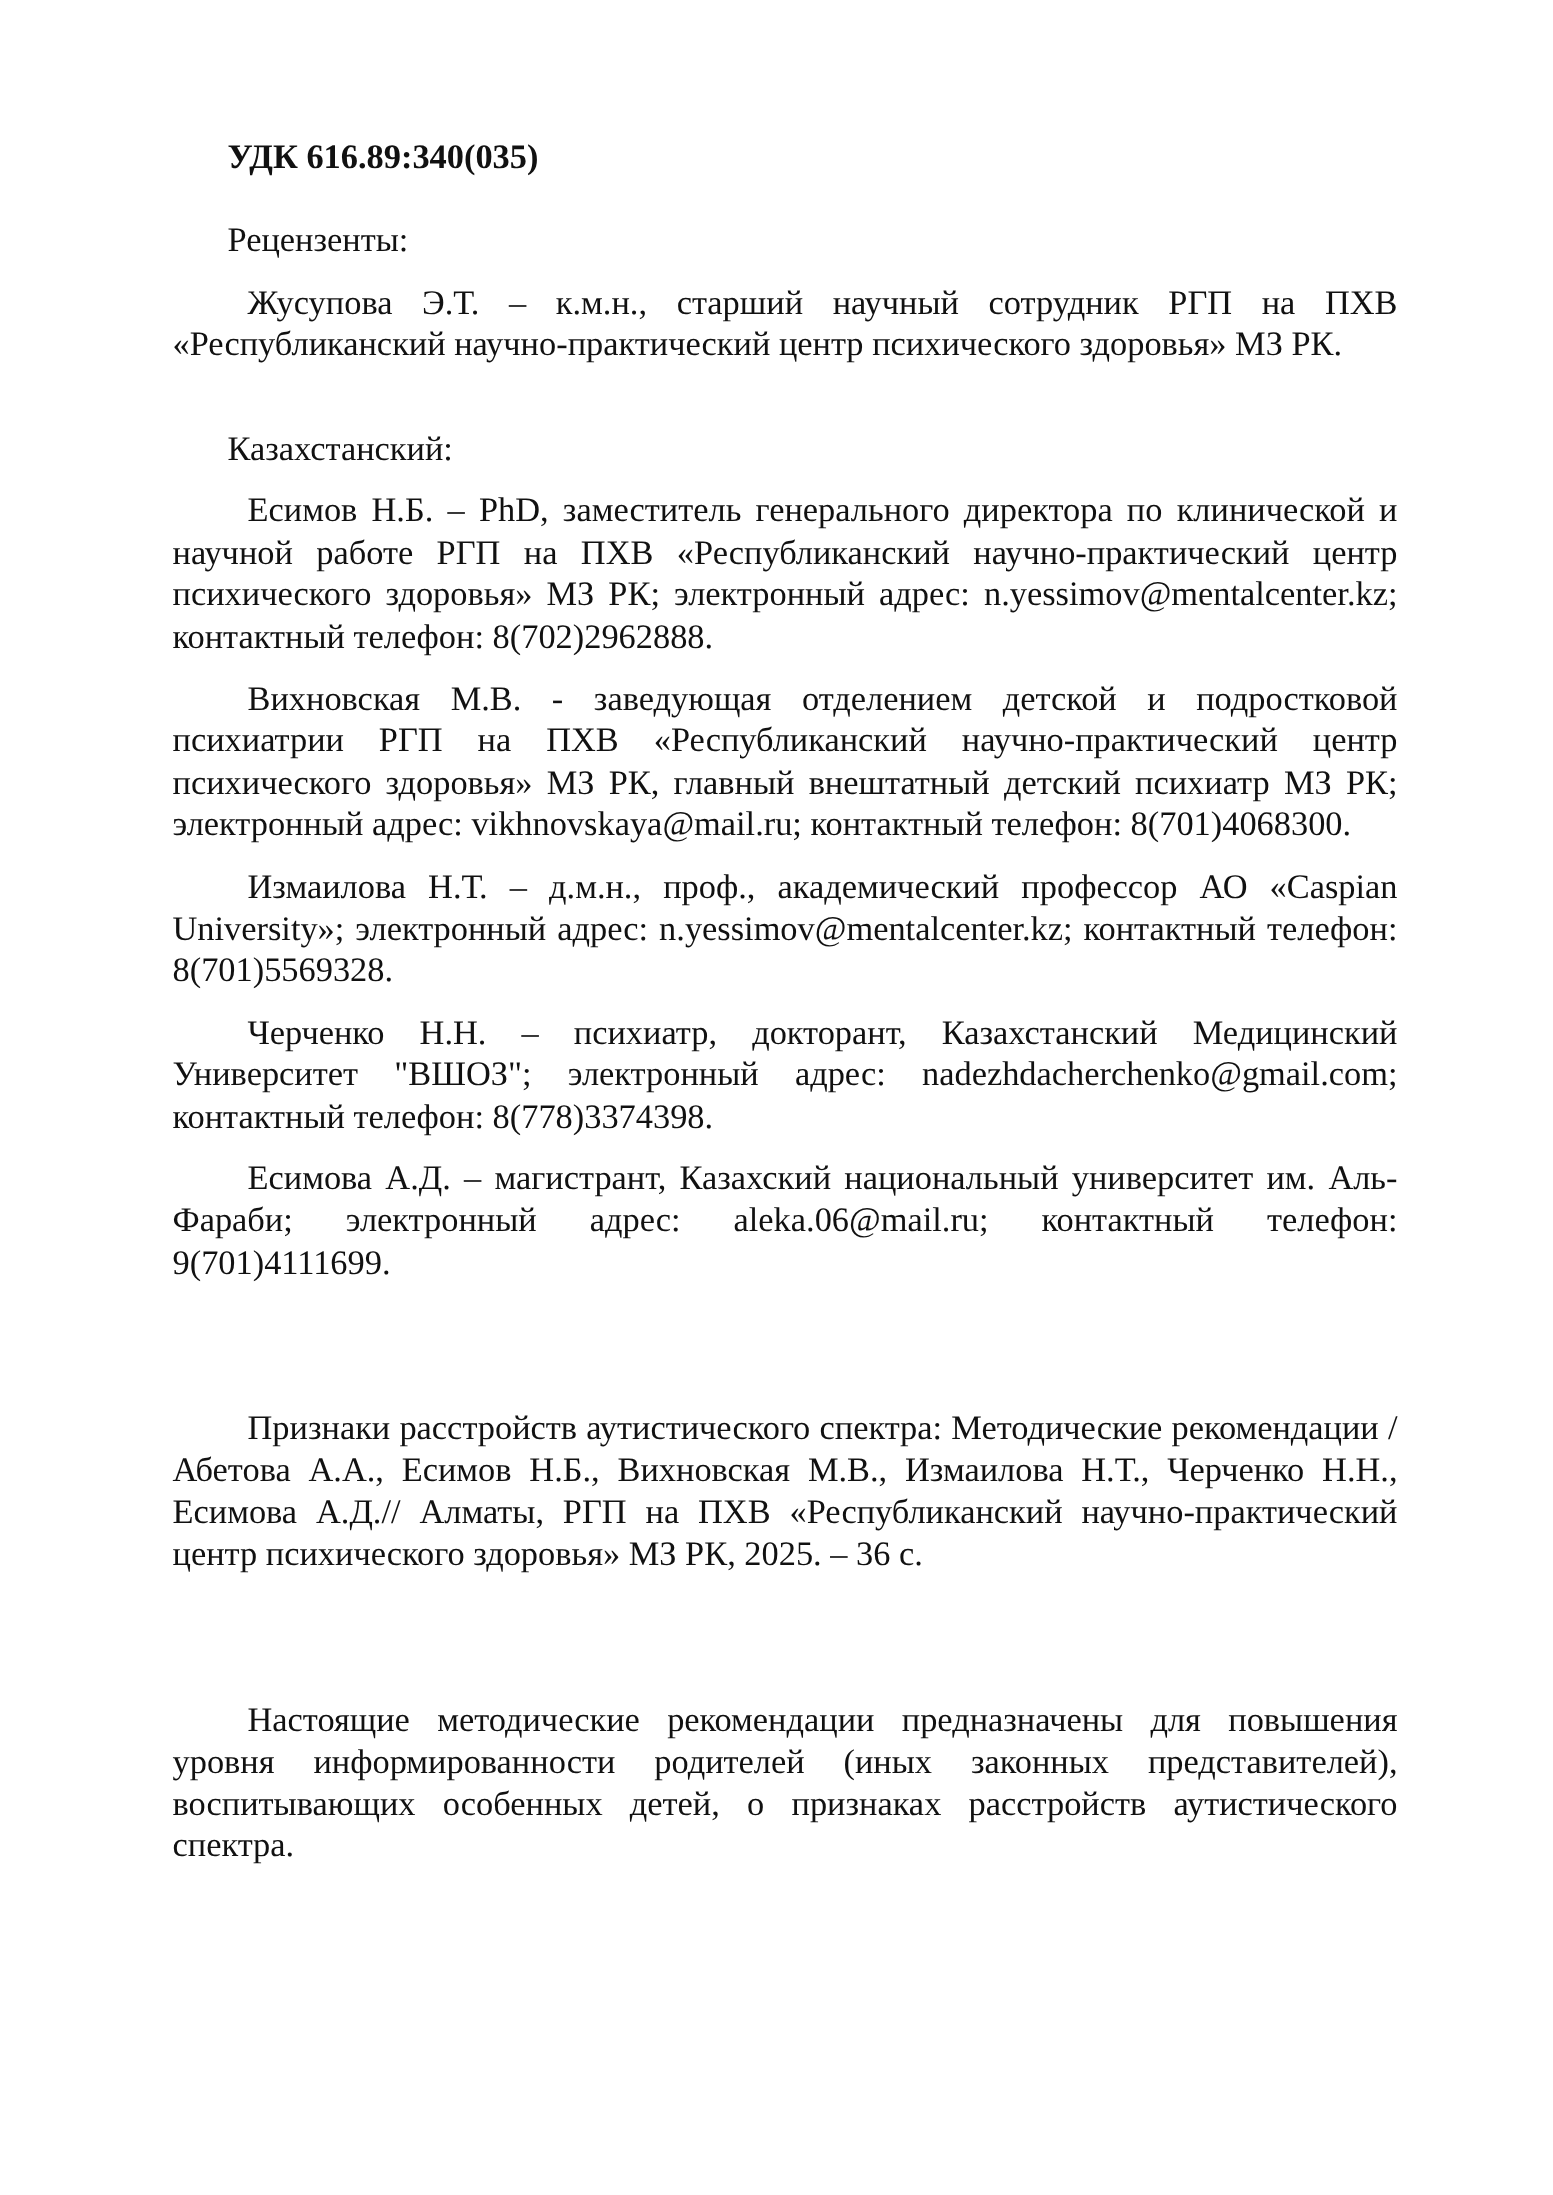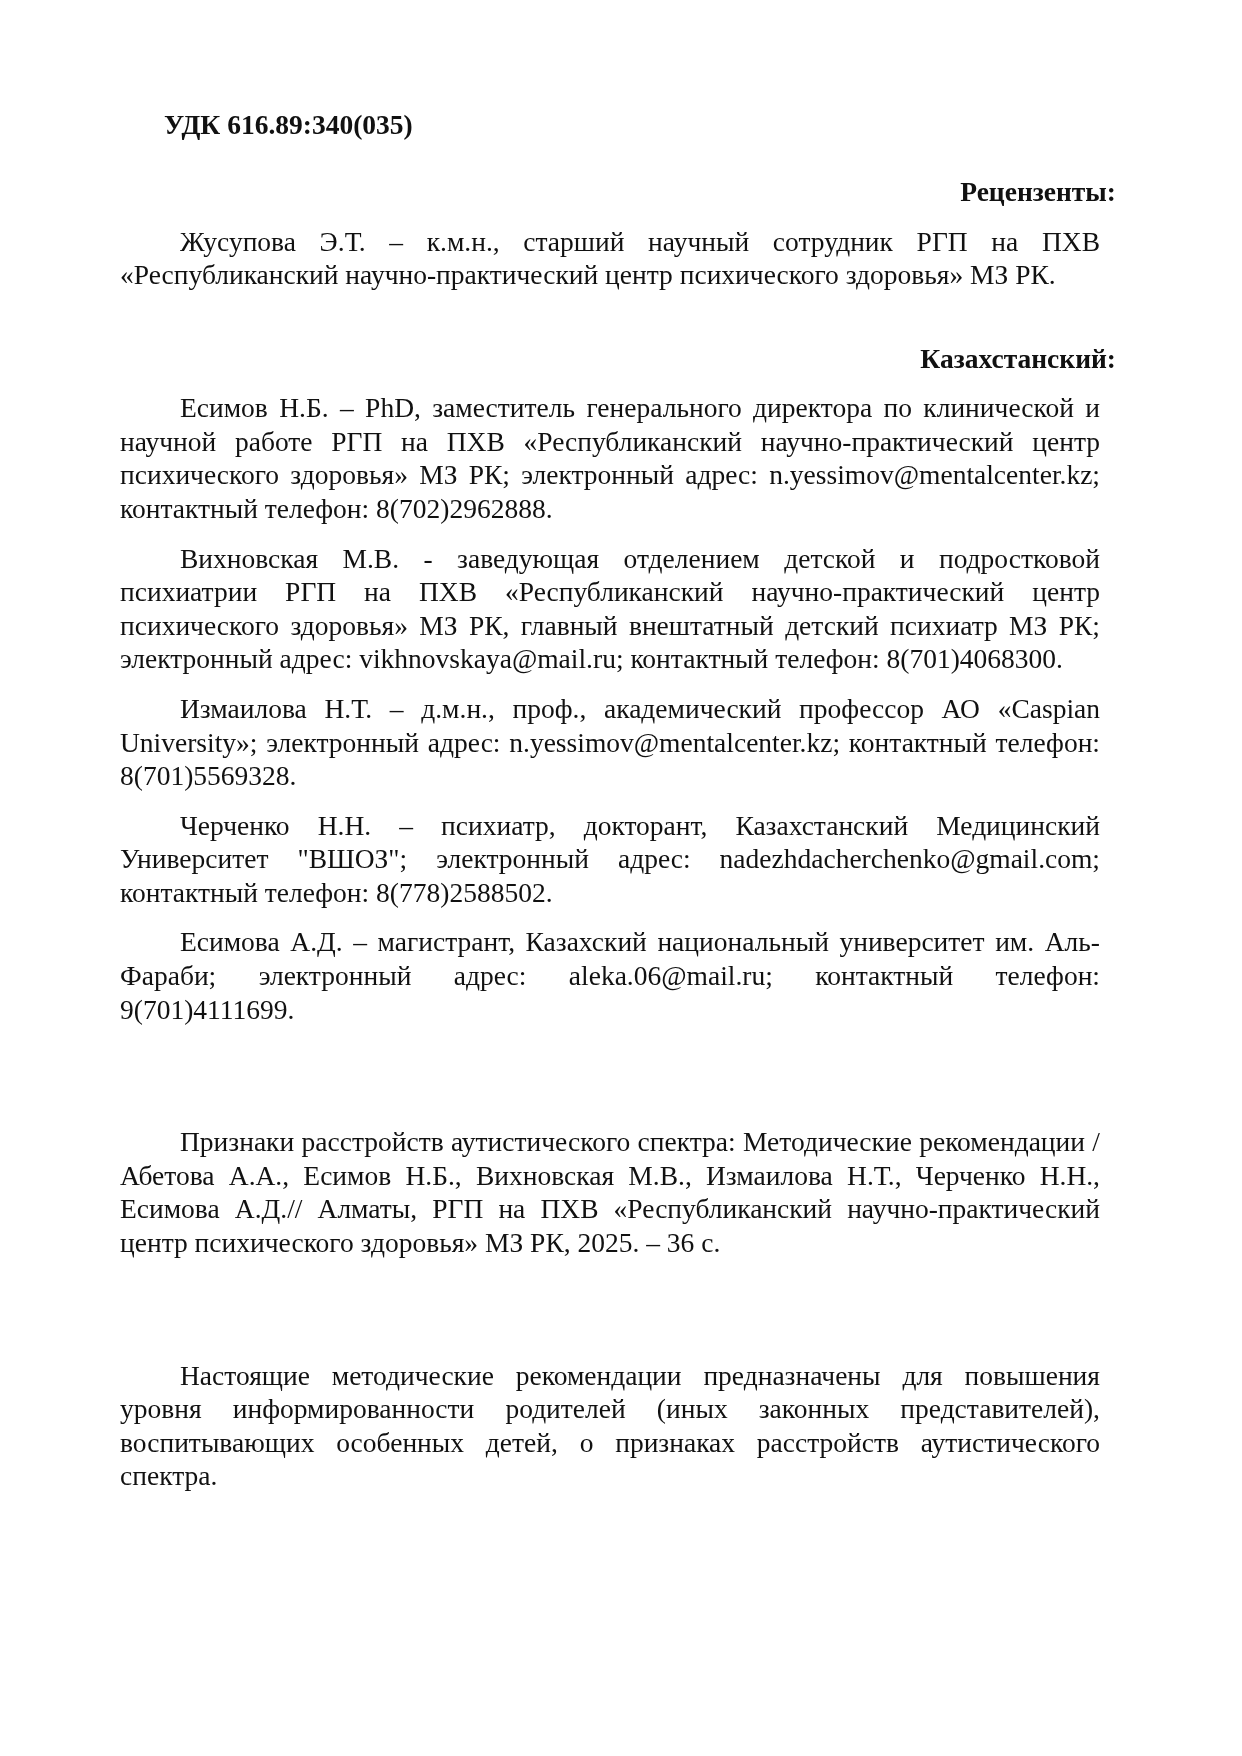--- a/index.html
+++ b/index.html
@@ -1,37 +1,36 @@
 <!DOCTYPE html>
 <html><head>
   <meta charset="utf-8">
   <style>
     html, body { margin: 0; padding: 0; background: #ffffff; }
     body { width: 1242px; height: 1756px; position: relative; overflow: hidden; }
     .page {
       position: absolute;
-      left: 104px;
+      left: 122px;
       top: 108px;
       width: 1012px;
       font-family: "Liberation Serif", serif;
       font-size: 27.5px;
       line-height: 33.6px;
       color: #111111;
     }
     .udk {
       font-weight: bold;
       padding-left: 60px;
       margin: 0 0 0 0;
       height: 33.6px;
     }
     .heading {
-      font-weight: bold;
+      font-weight: normal;
       padding-left: 60px;
       margin: 0;
-      text-align: right;
     }
     .para {
       text-align: justify;
       text-indent: 60px;
       margin: 16px;
     }
     .gap-1 { height: 33.6px; }
     .gap-2 { height: 67px; }
   </style>
 </head>
@@ -42,21 +41,21 @@
   <div class="gap-1"></div>
 
   <p class="heading">Рецензенты:</p>
   <p class="para">Жусупова Э.Т. – к.м.н., старший научный сотрудник РГП на ПХВ «Республиканский научно-практический центр психического здоровья» МЗ РК.</p>
   <div class="gap-1"></div>
 
   <p class="heading">Казахстанский:</p>
   <p class="para">Есимов Н.Б. – PhD, заместитель генерального директора по клинической и научной работе РГП на ПХВ «Республиканский научно-практический центр психического здоровья» МЗ РК; электронный адрес: n.yessimov@mentalcenter.kz; контактный телефон: 8(702)2962888.</p>
   <p class="para">Вихновская М.В. - заведующая отделением детской и подростковой психиатрии РГП на ПХВ «Республиканский научно-практический центр психического здоровья» МЗ РК, главный внештатный детский психиатр МЗ РК; электронный адрес: vikhnovskaya@mail.ru; контактный телефон: 8(701)4068300.</p>
   <p class="para">Измаилова Н.Т. – д.м.н., проф., академический профессор АО «Caspian University»; электронный адрес: n.yessimov@mentalcenter.kz; контактный телефон: 8(701)5569328.</p>
-  <p class="para">Черченко Н.Н. – психиатр, докторант, Казахстанский Медицинский Университет "ВШОЗ"; электронный адрес: nadezhdacherchenko@gmail.com; контактный телефон: 8(778)2588502.</p>
+  <p class="para">Черченко Н.Н. – психиатр, докторант, Казахстанский Медицинский Университет "ВШОЗ"; электронный адрес: nadezhdacherchenko@gmail.com; контактный телефон: 8(778)3374398.</p>
   <p class="para">Есимова А.Д. – магистрант, Казахский национальный университет им. Аль-Фараби; электронный адрес: aleka.06@mail.ru; контактный телефон: 9(701)4111699.</p>
   <div class="gap-2"></div>
 
   <p class="para">Признаки расстройств аутистического спектра: Методические рекомендации / Абетова А.А., Есимов Н.Б., Вихновская М.В., Измаилова Н.Т., Черченко Н.Н., Есимова А.Д.// Алматы, РГП на ПХВ «Республиканский научно-практический центр психического здоровья» МЗ РК, 2025. – 36 с.</p>
   <div class="gap-2"></div>
 
   <p class="para">Настоящие методические рекомендации предназначены для повышения уровня информированности родителей (иных законных представителей), воспитывающих особенных детей, о признаках расстройств аутистического спектра.</p>
 </div>
 
 </body></html>

